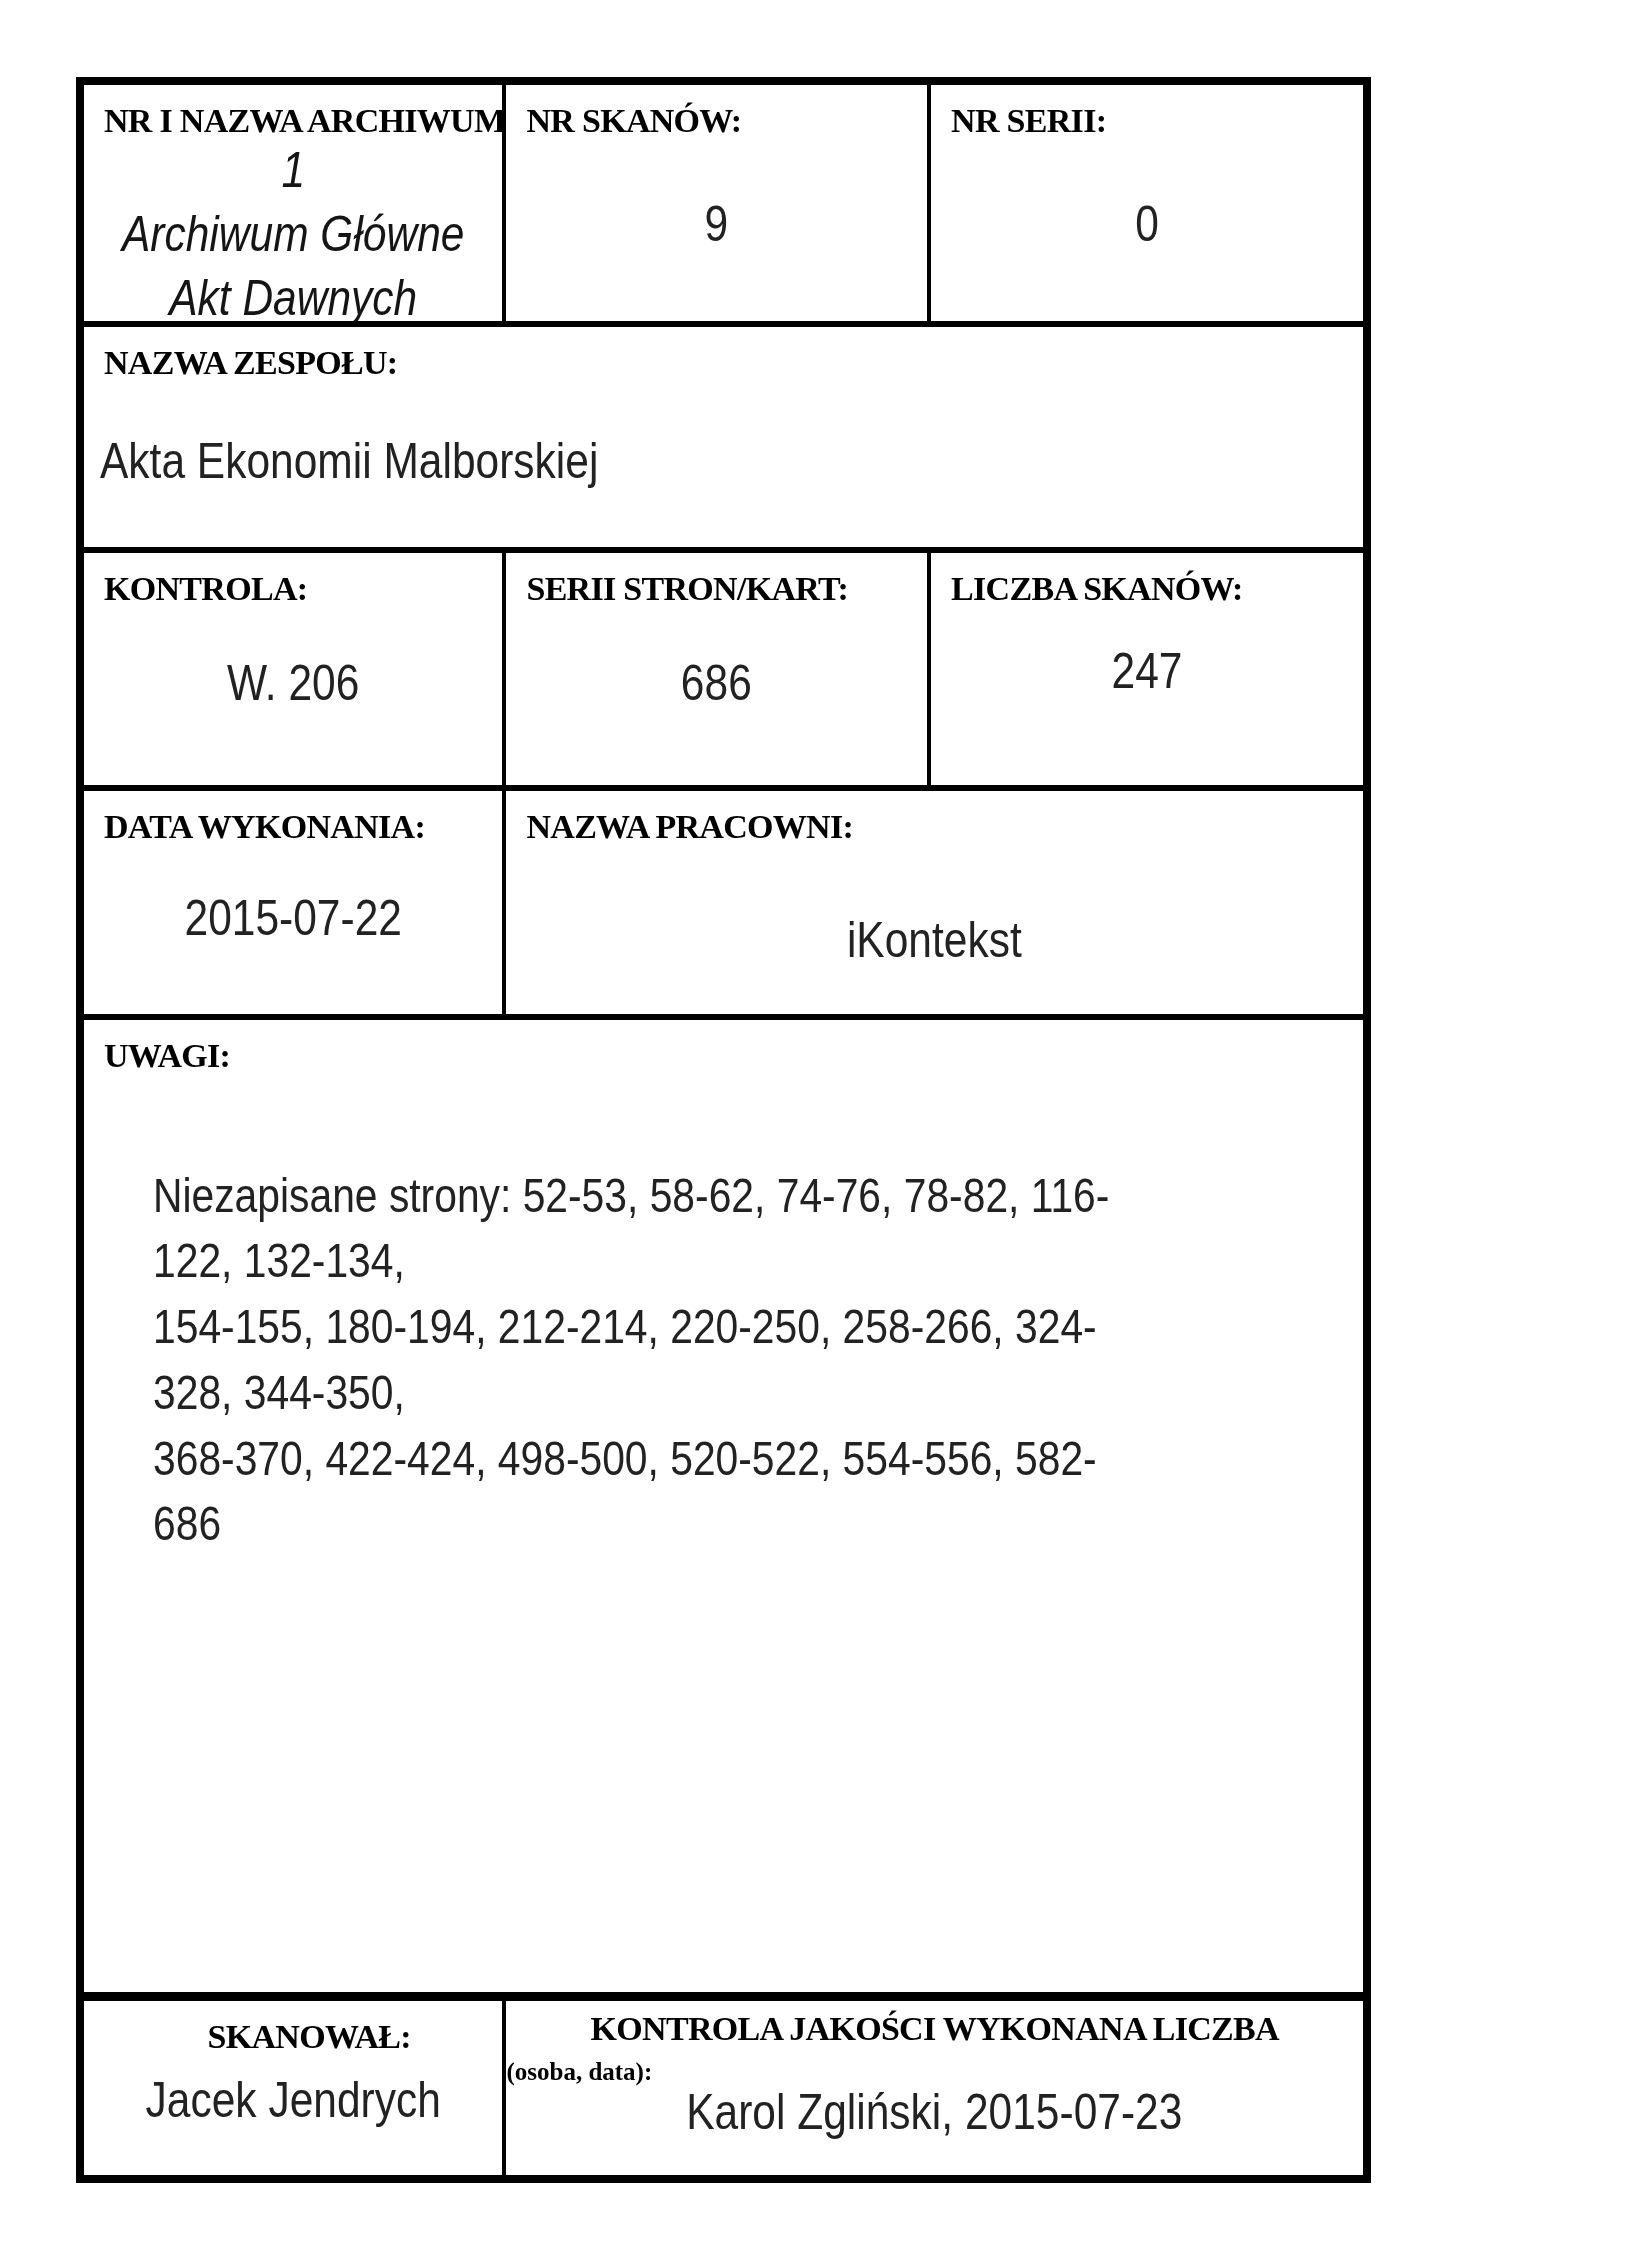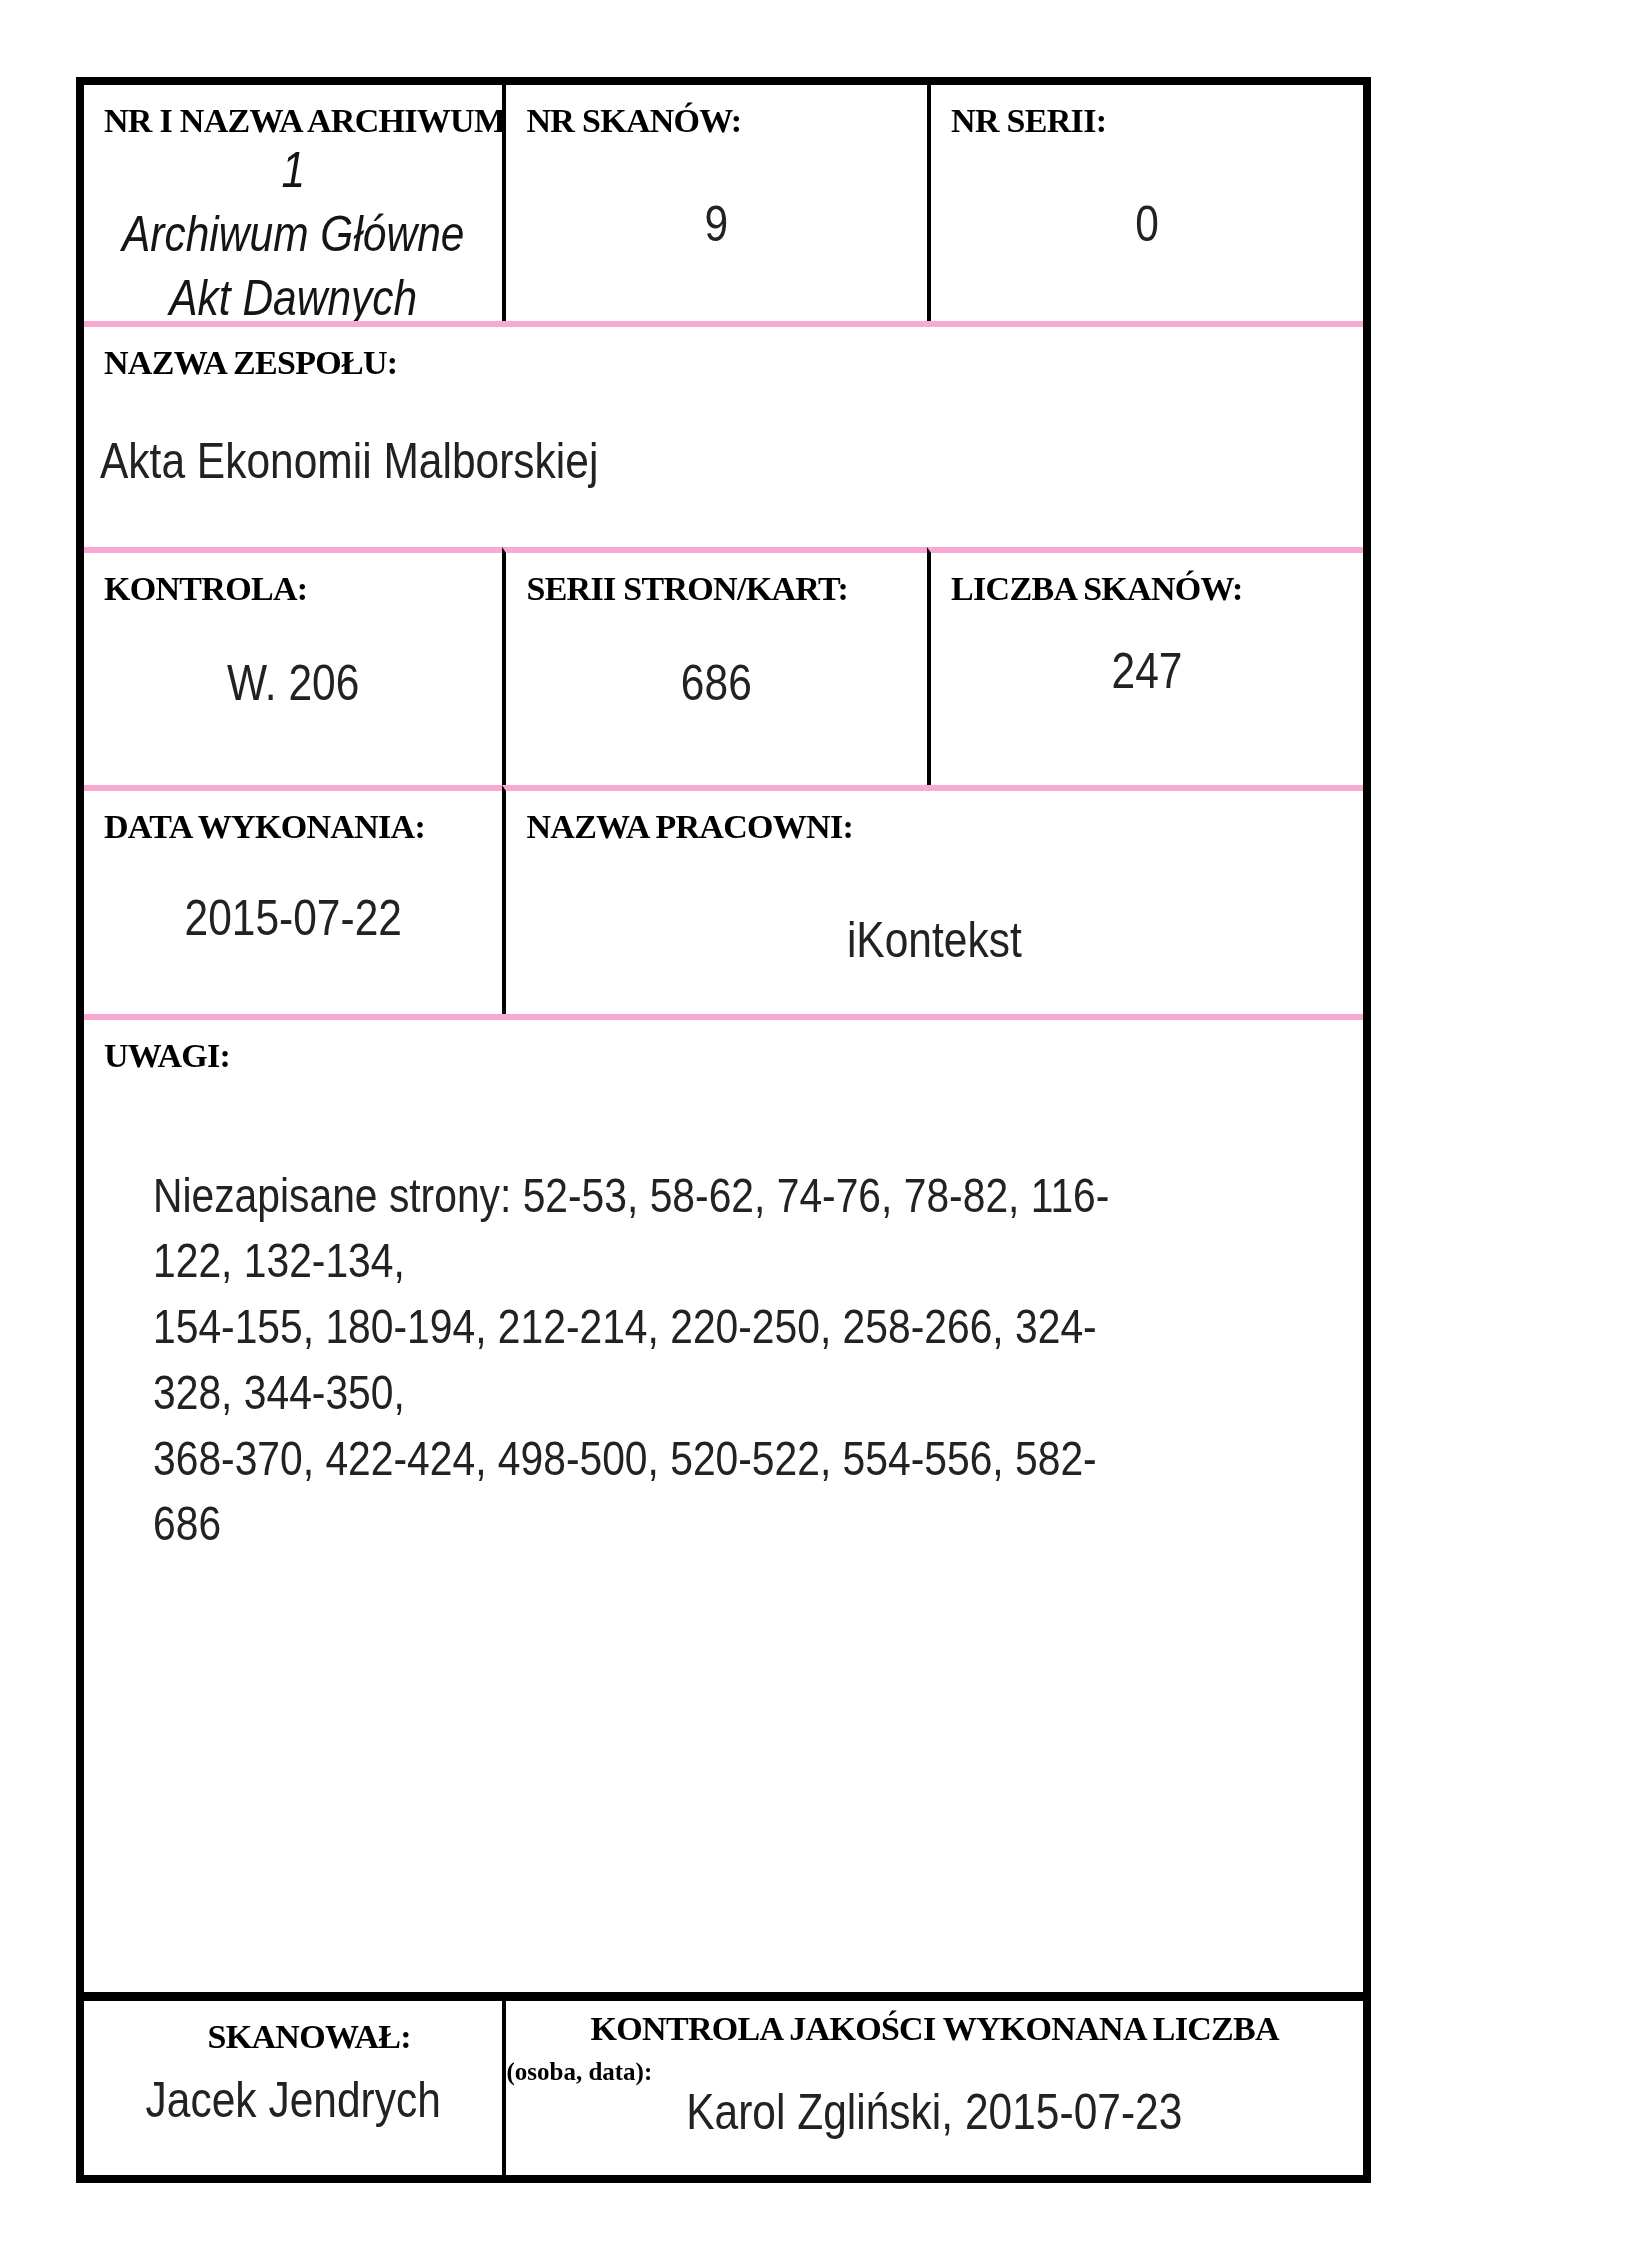--- a/index.html
+++ b/index.html
@@ -27,21 +27,21 @@
     grid-template-columns: 741fr 752fr 772fr;
     grid-template-rows: 361fr 347fr 365fr 350fr 1500fr 280fr;
     background: #fca5a5;
   }
   .cell {
     position: relative;
     box-sizing: border-box;
     background: #fff;
   }
   .bl { border-left: 4px solid #000; }
-  .bt { border-top: 6px solid #f9a8d4; }
+  .bt { border-top: 6px solid #000000; }
   .bt-thick { border-top: 9.2px solid #000; }
   .span2 { grid-column: span 2; padding-left: 28px; }
   .span3 { grid-column: span 3; }
 
   .lbl {
     position: absolute;
     top: 17px;
     left: 20px;
     font-family: "Liberation Serif", "DejaVu Serif", serif;
     font-weight: 700;

